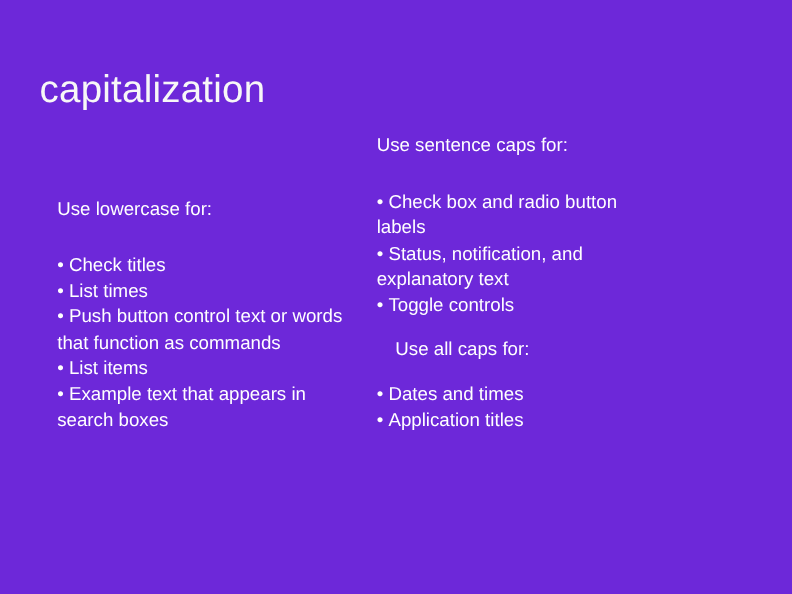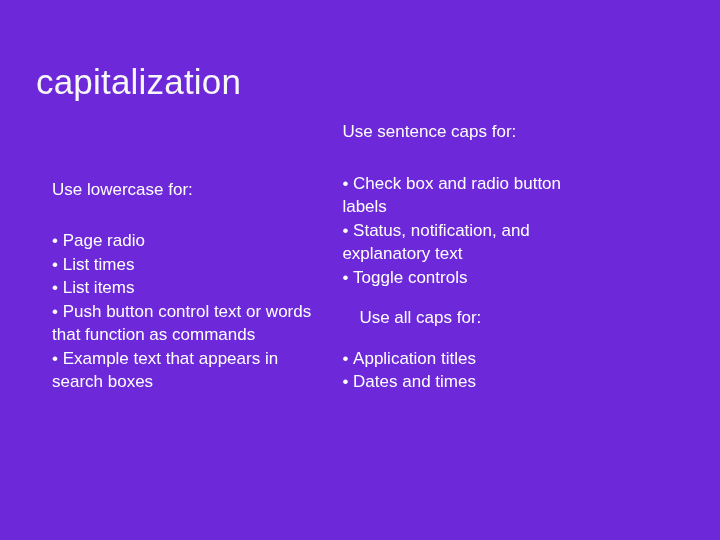--- a/index.html
+++ b/index.html
@@ -88,36 +88,36 @@
 
 <div class="slide">
 
   <div class="slide-title">capitalization</div>
 
   <div class="columns">
 
     <div class="column column-left">
       <div class="col-heading">Use lowercase for:</div>
       <ul class="bullet-list">
-        <li class="bullet-item is-bulleted">Page radio</li>
+        <li class="bullet-item is-bulleted">Check titles</li>
         <li class="bullet-item is-bulleted">List times</li>
+        <li class="bullet-item is-bulleted">Push button control text or words that function as commands</li>
         <li class="bullet-item is-bulleted">List items</li>
-        <li class="bullet-item is-bulleted">Push button control text or words that function as commands</li>
         <li class="bullet-item is-bulleted">Example text that appears in search boxes</li>
       </ul>
     </div>
 
     <div class="column column-right">
       <div class="col-heading">Use sentence caps for:</div>
       <ul class="bullet-list">
         <li class="bullet-item is-bulleted">Check box and radio button labels</li>
         <li class="bullet-item is-bulleted">Status, notification, and explanatory text</li>
         <li class="bullet-item is-bulleted">Toggle controls</li>
       </ul>
       <div class="col-heading inline-heading">Use all caps for:</div>
       <ul class="bullet-list">
+        <li class="bullet-item is-bulleted">Dates and times</li>
         <li class="bullet-item is-bulleted">Application titles</li>
-        <li class="bullet-item is-bulleted">Dates and times</li>
       </ul>
     </div>
 
   </div>
 </div>
 
 </body></html>

